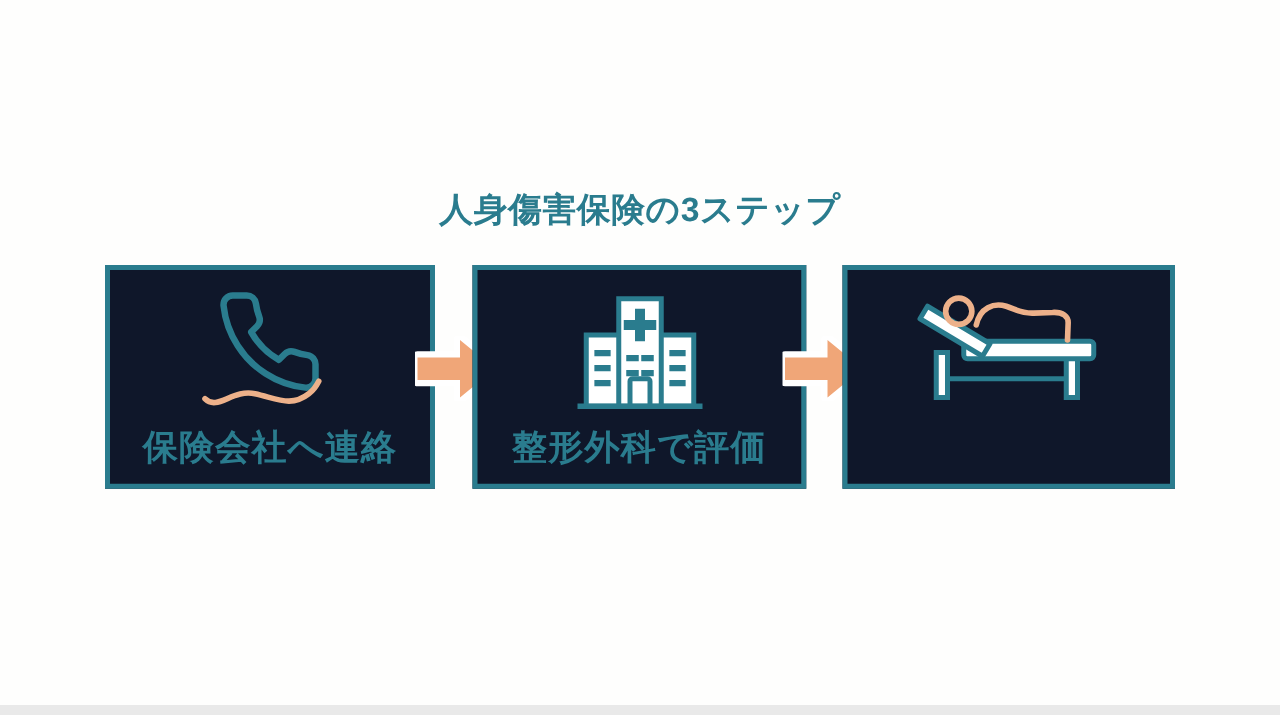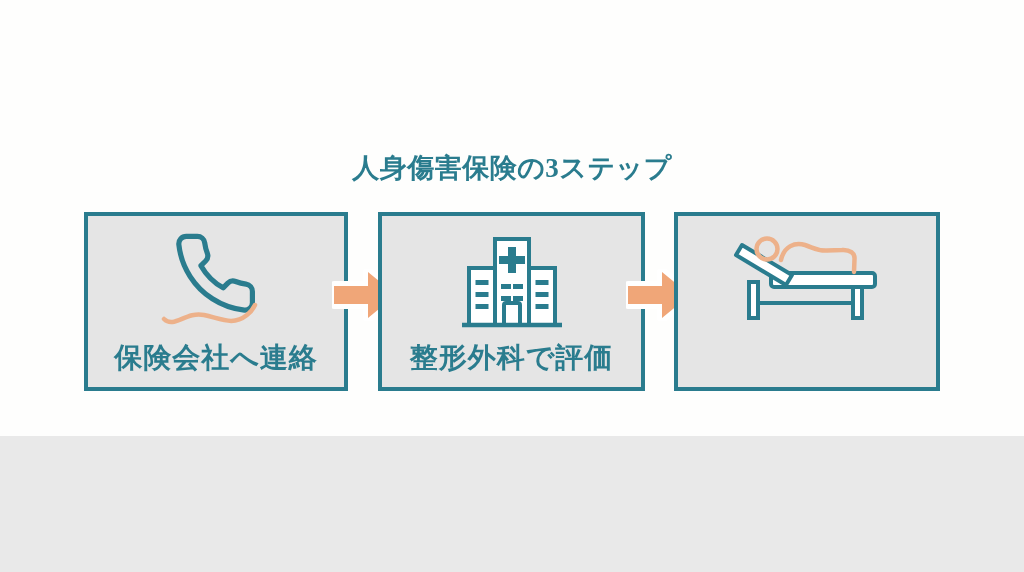--- a/index.html
+++ b/index.html
@@ -1,28 +1,28 @@
 <!DOCTYPE html>
 <html style="--teal: #2A7C8E; --orange: #F0A678; --orange_light: #EDB18A; --background: #FEFEFD;"><head>
 <meta charset="utf-8">
 <style>
   html,body{margin:0;padding:0;background:#e9e9e9;}
   .stage{
-    position:relative;width:1024px;height:436px;margin:0 auto;
+    position:relative;width:1024px;height:564px;margin:0 auto;
     background:var(--background,#FEFEFD);overflow:hidden;
-    font-family:Liberation Serif, serif;
+    font-family:Liberation Sans, sans-serif;
   }
   .title{
     position:absolute;top:154px;left:0;width:100%;margin:0;
     text-align:center;font-size:27px;font-weight:700;
     color:var(--teal,#2A7C8E);letter-spacing:.5px;line-height:1.1;
   }
   .card{
     position:absolute;top:212px;height:179px;box-sizing:border-box;
-    border:4px solid var(--teal,#2A7C8E);background:#e5e5e5;
+    border:4px solid var(--teal,#2A7C8E);background:#0f172a;
     display:flex;flex-direction:column;align-items:center;justify-content:flex-end;
     padding-bottom:12px;
   }
   .card-1{left:84px;width:264px;}
   .card-2{left:378px;width:267px;}
   .card-3{left:674px;width:266px;}
   .icon{position:absolute;left:50%;transform:translateX(-50%);}
   .icon-phone{top:12px;}
   .icon-hospital{top:16px;}
   .icon-bed{top:14px;}

